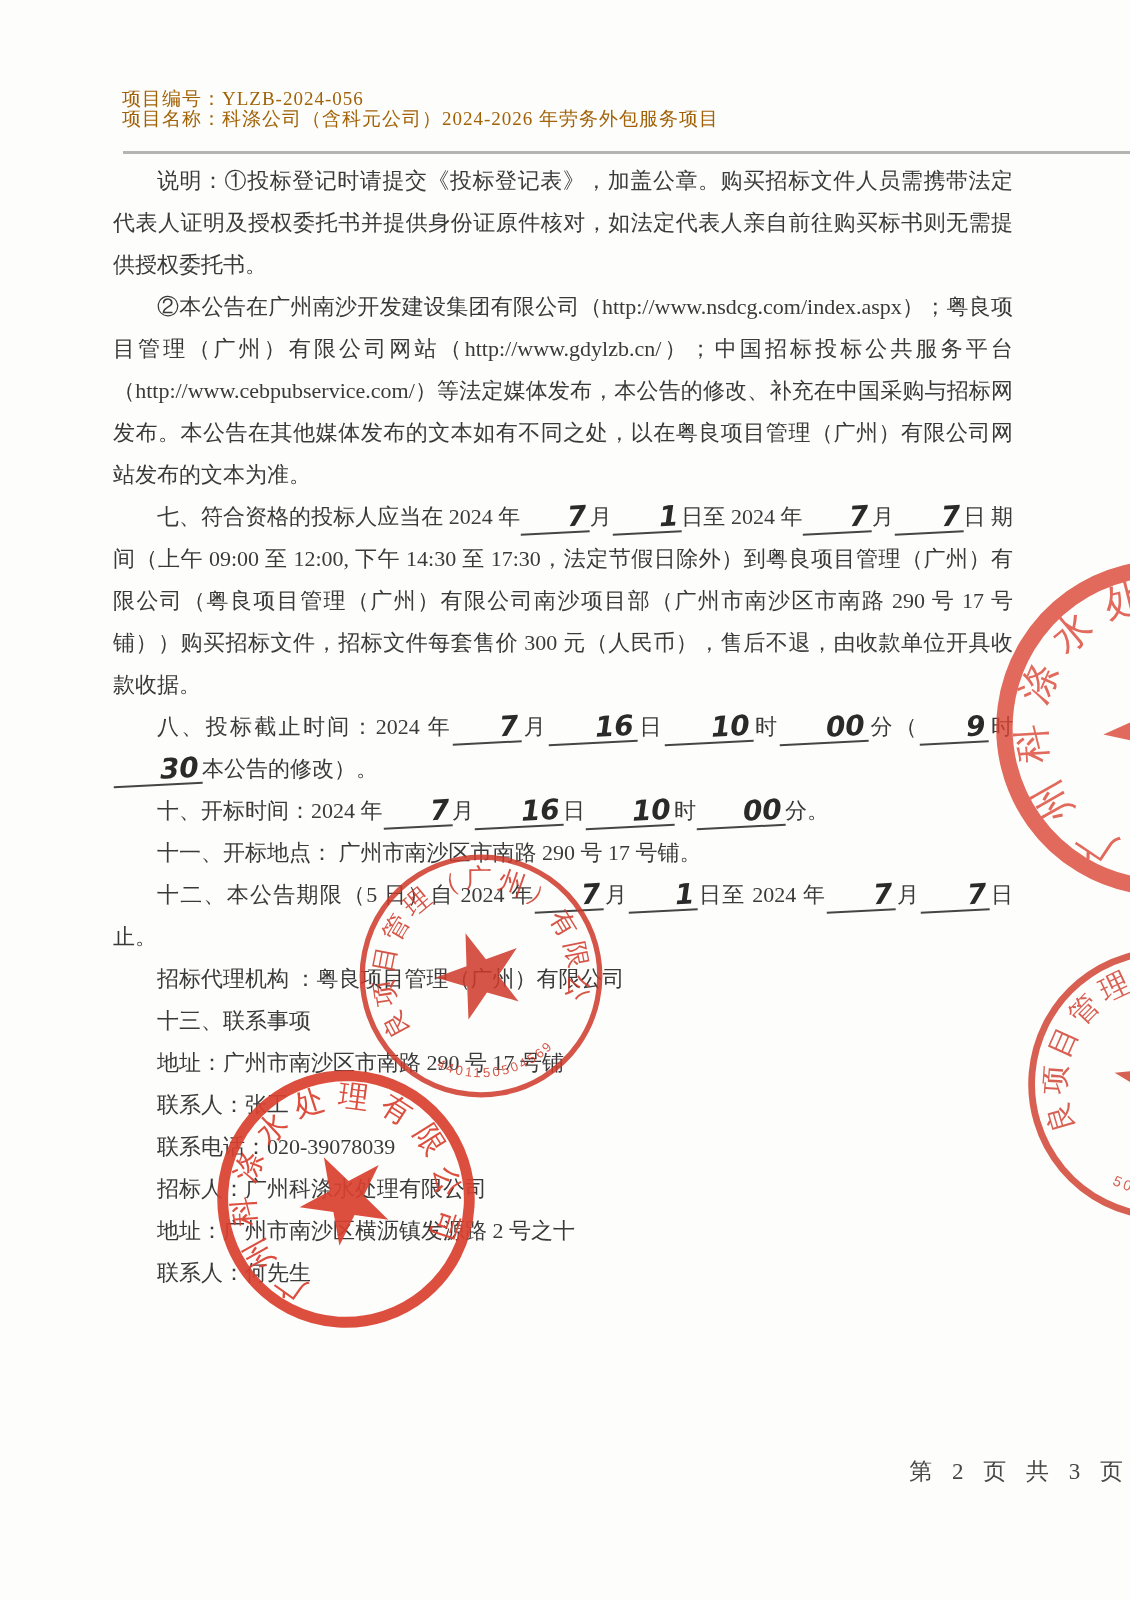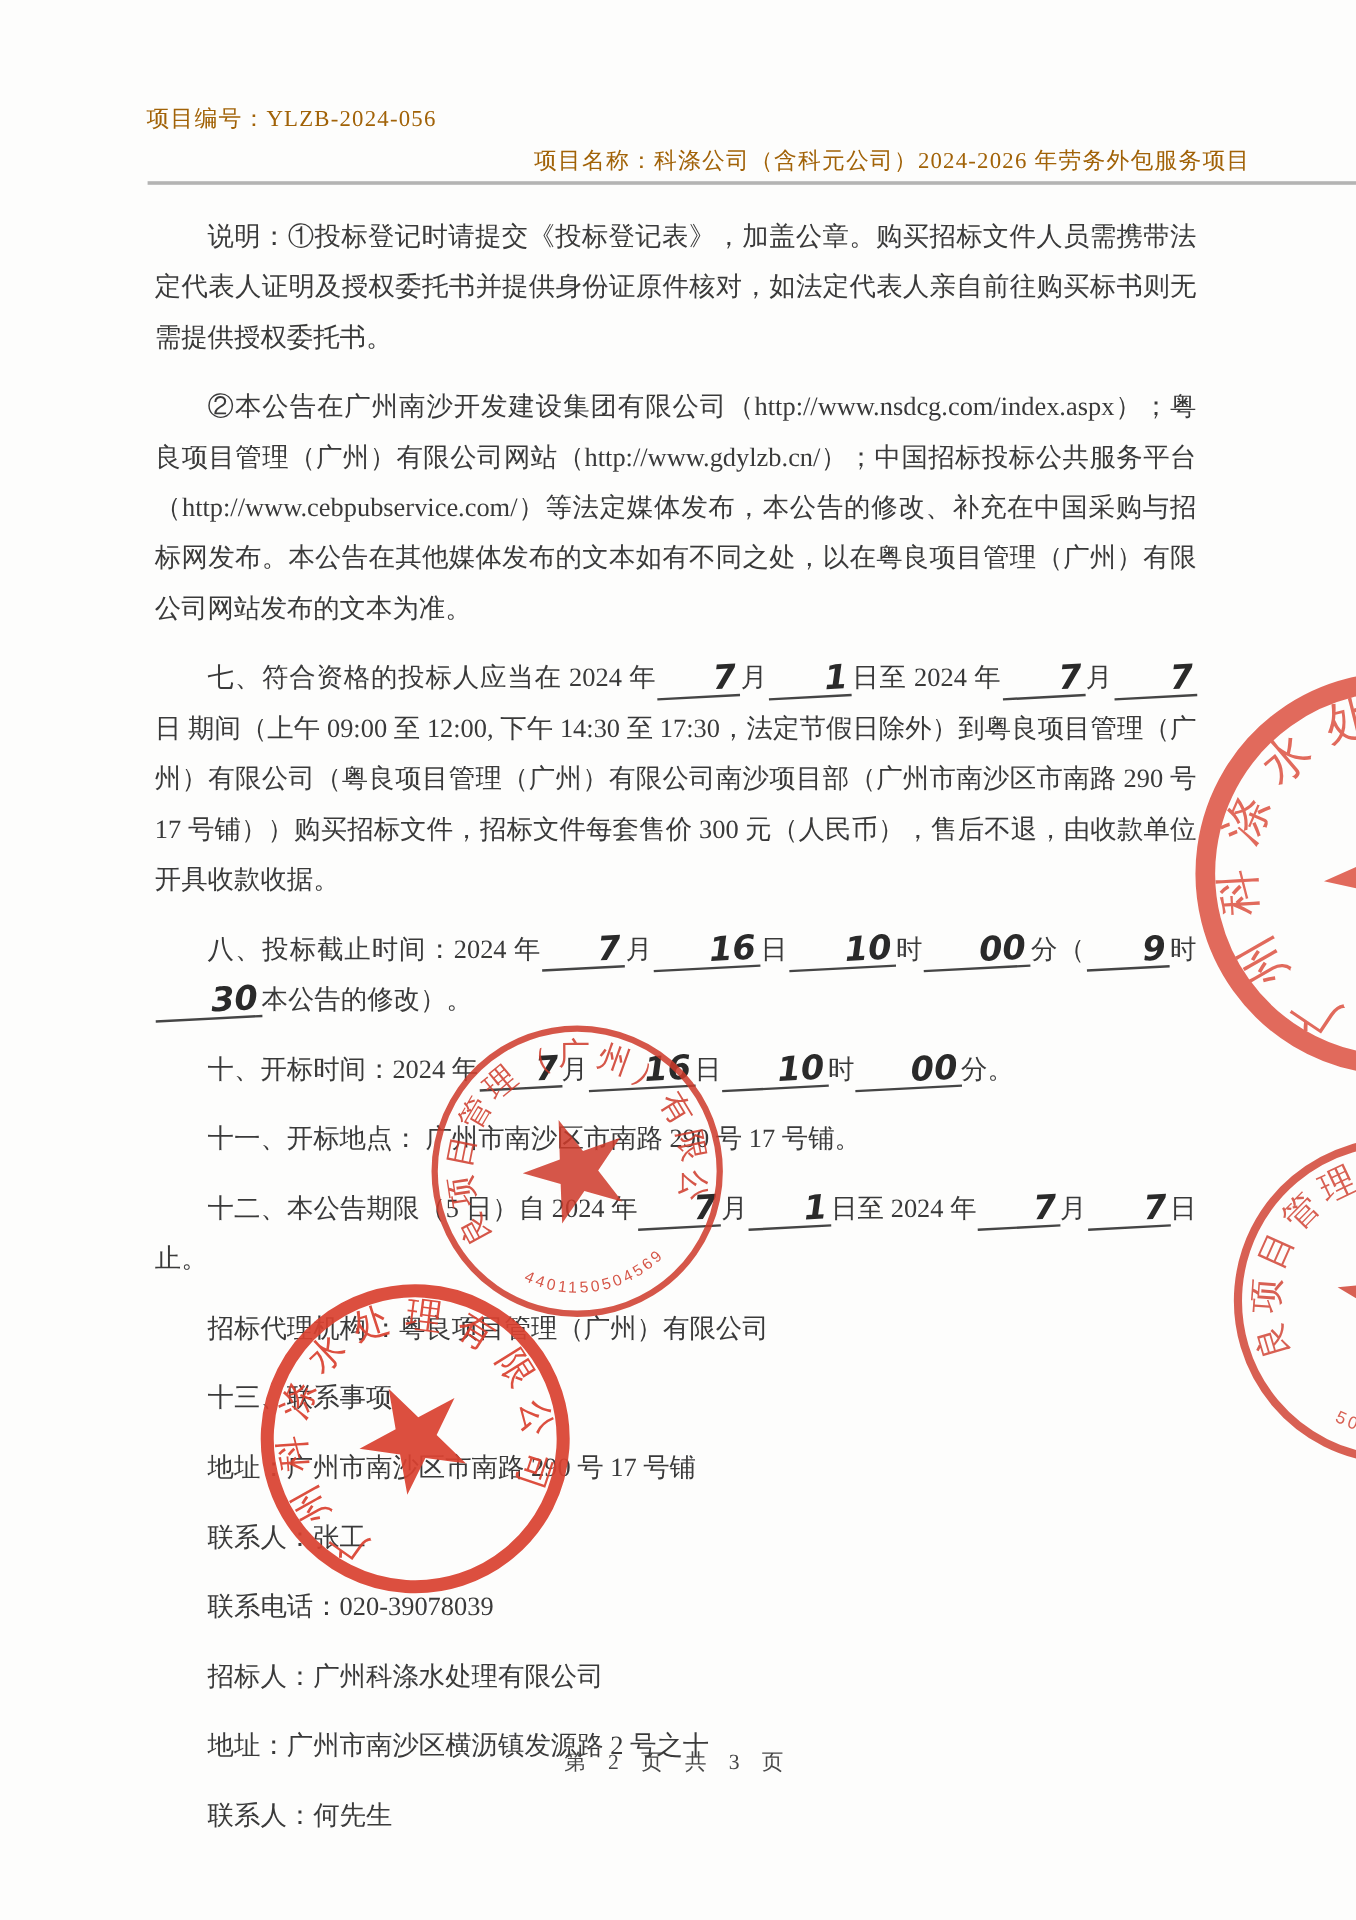--- a/index.html
+++ b/index.html
@@ -10,48 +10,48 @@
     position:relative; overflow:hidden;
   }
   .page { position:absolute; inset:0; overflow:hidden; background:#fdfdfc; }
 
   .hdr-line {
     position:absolute; left:122px; width:920px;
     font-size:19px; color:#a16207; letter-spacing:1px;
     white-space:nowrap;
   }
   #hdr1 { top:86px; }
-  #hdr2 { top:121px;text-align:right; }
+  #hdr2 { top:106px; }
   .hdr-divider {
     position:absolute; left:123px; right:0; top:151px; height:3px;
     background:#9b9b9b; opacity:.75;
   }
 
   .content {
     position:absolute; left:113px; top:160px; width:900px;
     font-size:22px; line-height:42px; color:#3a3a3a;
     text-align:justify; text-justify:inter-character;
   }
-  .para { margin:16px; text-indent:44px; }
+  .para { margin:0; text-indent:44px; }
 
   .hand {
     display:inline-block;
     font-family:"DejaVu Sans",sans-serif;
     font-style:italic; font-weight:bold;
     font-size:28px; line-height:28px;
     color:#2a2a2a;
     border-bottom:2px solid #454545;
     padding:0 3px; min-width:22px; text-align:center;
     transform:rotate(-3deg);
     vertical-align:-3px;
   }
 
   .footer {
     position:absolute; left:0; top:1456px; width:100%;
-    text-align:center; font-size:18px; color:#474747; letter-spacing:7px;
+    text-align:right; font-size:23px; color:#474747; letter-spacing:7px;
   }
 
   .seal { position:absolute; pointer-events:none; }
   .seal text { font-family:"Liberation Sans","DejaVu Sans",sans-serif; }
 </style>
 </head>
 <body>
 
 <div class="page">
 

